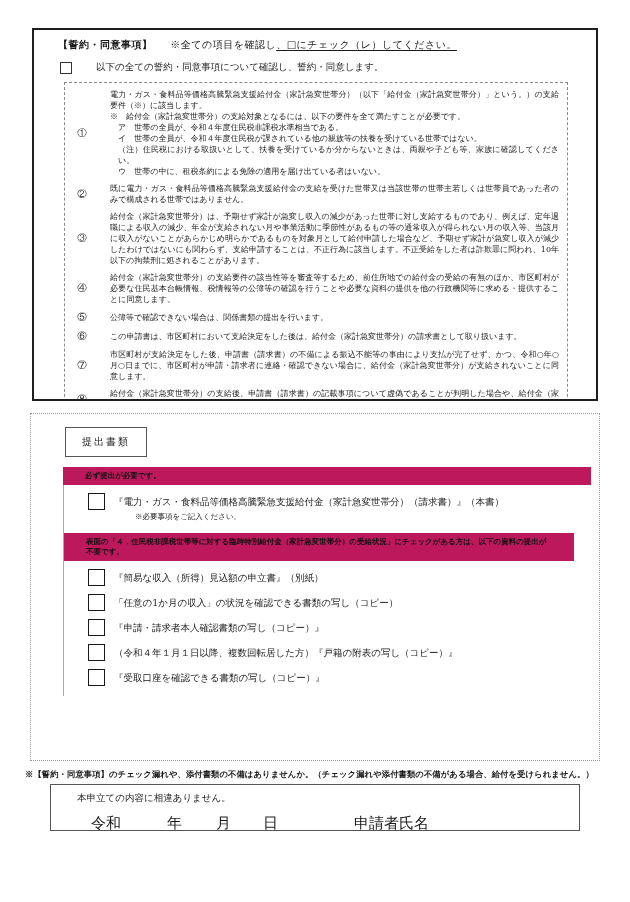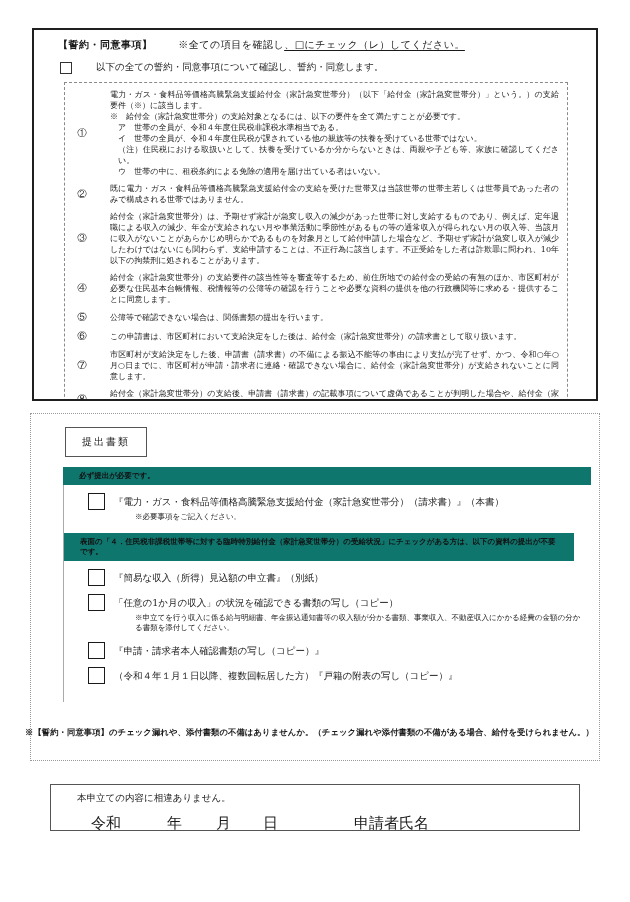--- a/index.html
+++ b/index.html
@@ -12,21 +12,21 @@
 
   
   .pledge-box{
     position:absolute;left:32px;top:28px;width:566px;height:373px;
     border:2px solid #1f1f1f;box-sizing:border-box;overflow:hidden;
   }
   .pledge-header{
     padding:8px 10px 0 24px;font-size:10px;letter-spacing:0.5px;white-space:nowrap;
   }
   .pledge-header .ttl{font-weight:bold;}
-  .pledge-header .note{margin-left:22px;}
+  .pledge-header .note{margin-left:14px;}
   .agree-row{
     display:flex;align-items:center;gap:24px;padding:9px 10px 0 26px;font-size:9.5px;
   }
   .cb-small{
     width:10px;height:10px;border:1px solid #333;background:#fff;flex:0 0 auto;
   }
   .pledge-items{
     margin:8px 28px 0 30px;border:1px dashed #8a8a8a;padding:6px 4px 6px 4px;
   }
   .pledge-item{display:flex;align-items:center;margin:0 0 6px 0;}
@@ -44,38 +44,38 @@
   .docs-box{
     position:absolute;left:30px;top:413px;width:570px;height:348px;
     border:1px dotted #999;box-sizing:border-box;overflow:hidden;background:#fff;
   }
   .docs-title-box{
     display:inline-block;margin:13px 8px 0 34px;border:1px solid #555;
     padding:7px 16px;font-size:10px;letter-spacing:2px;text-align:center;
   }
   .docs-content{margin:10px 8px 0 32px;}
   .gray-bar{
-    background:#0f766e;font-family:Liberation Sans, sans-serif;
-    font-weight:bold;font-size:7.5px;padding:4px 16px;color:#111;
+    background:#be185d;font-family:Liberation Sans, sans-serif;
+    font-weight:bold;font-size:7.5px;padding:4px 22px;color:#111;
   }
   .doc-list{border-left:1px solid #aaa;padding-top:8px;}
   .doc-list .gray-bar{margin:2px 17px 8px 0;}
   .doc-item{padding:0 0 8px 24px;}
   .doc-title-row{display:flex;align-items:center;gap:9px;}
   .cb-large{
     width:15px;height:15px;border:1.5px solid #1a1a1a;background:#fff;flex:0 0 auto;
   }
   .doc-title{font-size:9.5px;line-height:13px;}
   .doc-note{
     font-size:7.5px;line-height:10.5px;padding:2px 6px 0 47px;word-break:break-all;
   }
 
   
   .check-note{
-    position:absolute;left:25px;top:727px;width:595px;
+    position:absolute;left:25px;top:769px;width:595px;
     font-size:8.3px;font-weight:bold;letter-spacing:0.1px;white-space:nowrap;
   }
   .sign-box{
     position:absolute;left:50px;top:784px;width:530px;height:47px;
     border:1px solid #555;box-sizing:border-box;padding:7px 0 0 26px;
   }
   .sign-declaration{font-size:9.5px;}
   .date-row{margin-top:9px;font-size:15px;display:flex;align-items:baseline;}
   .date-row .era{margin-left:14px;}
   .date-row .yl{margin-left:46px;}
@@ -171,35 +171,38 @@
           <div class="doc-title-row">
             <span class="cb-large"></span>
             <span class="doc-title">『簡易な収入（所得）見込額の申立書』（別紙）</span>
           </div>
         </div>
         <div class="doc-item">
           <div class="doc-title-row">
             <span class="cb-large"></span>
             <span class="doc-title">「任意の1か月の収入」の状況を確認できる書類の写し（コピー）</span>
           </div>
-          <div class="doc-note"><span>※申立てを行う収入に係る給与明細書、年金振込通知書等の収入額が分かる書類、事業収入、不動産収入にかかる経費の金額の分かる書類を添付してください。</span></div>
         </div>
         <div class="doc-item">
           <div class="doc-title-row">
             <span class="cb-large"></span>
             <span class="doc-title">『申請・請求者本人確認書類の写し（コピー）』</span>
           </div>
         </div>
         <div class="doc-item">
           <div class="doc-title-row">
             <span class="cb-large"></span>
             <span class="doc-title">（令和４年１月１日以降、複数回転居した方）『戸籍の附表の写し（コピー）』</span>
           </div>
         </div>
         <div class="doc-item">
+          <div class="doc-title-row">
+            <span class="cb-large"></span>
+            <span class="doc-title">『受取口座を確認できる書類の写し（コピー）』</span>
+          </div>
           <div class="doc-note"></div>
         </div>
       </div>
   </div>
 </section>
 
 <div class="check-note">※【誓約・同意事項】のチェック漏れや、添付書類の不備はありませんか。（チェック漏れや添付書類の不備がある場合、給付を受けられません。）</div>
 
 <div class="sign-box">
   <div class="sign-declaration">本申立ての内容に相違ありません。</div>

